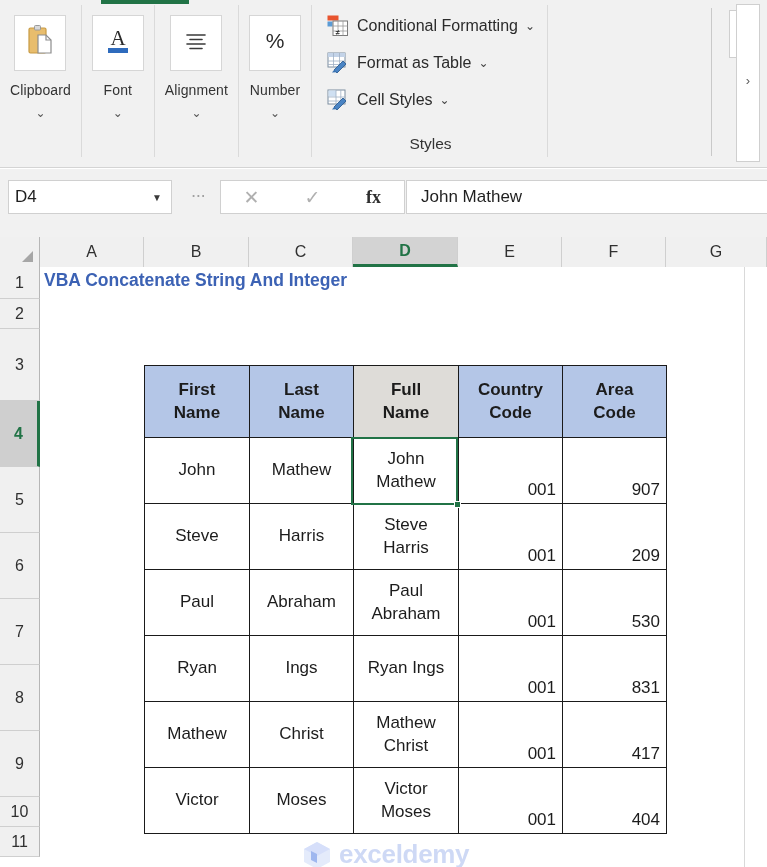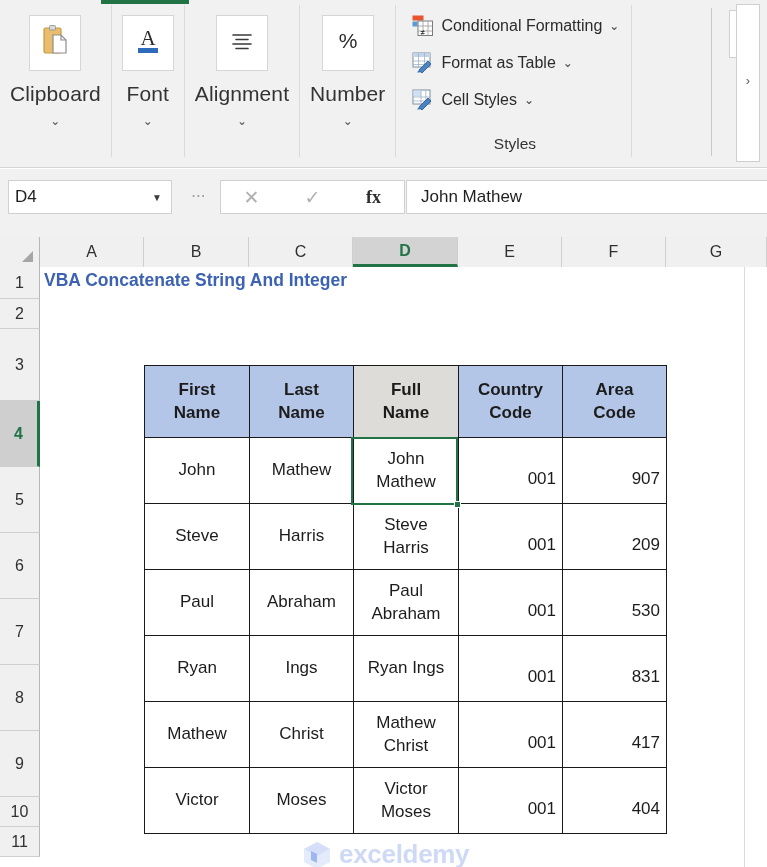--- a/index.html
+++ b/index.html
@@ -33,21 +33,21 @@
   }
   .big-btn {
     margin-top: 10px;
     width: 52px; height: 56px;
     background: #ffffff;
     border: 1px solid #d6d6d6;
     display: flex; align-items: center; justify-content: center;
   }
   .big-lbl {
     margin-top: 11px;
-    font-size: 21px; color: #333; letter-spacing: .1px;
+    font-size: 14px; color: #333; letter-spacing: .1px;
     white-space: nowrap;
   }
   .chev {
     margin-top: 9px; font-size: 12px; color: #555; line-height: 1;
   }
   .styles-group {
     padding: 0 12px 0 14px;
     display: flex; flex-direction: column; align-items: stretch;
     border-right: 1px solid #dadada;
   }
@@ -203,21 +203,21 @@
     line-height: 1.32;
     height: 72px;
   }
   .xtable th.selcol { background: #dedcd8; }
   .xtable td.name {
     text-align: center; vertical-align: middle;
     height: 66px; line-height: 1.32;
   }
   .xtable td.num {
     text-align: right; vertical-align: bottom;
-    height: 66px; padding-right: 6px; padding-bottom: 14px;
+    height: 66px; padding-right: 6px; padding-bottom: 3px;
   }
   .c-first { width: 105px; }
   .c-last  { width: 104px; }
   .c-full  { width: 105px; }
   .c-cc    { width: 104px; }
   .c-ac    { width: 104px; }
 
   .selcell-box {
     position: absolute;
     border: 2.5px solid #217346;

